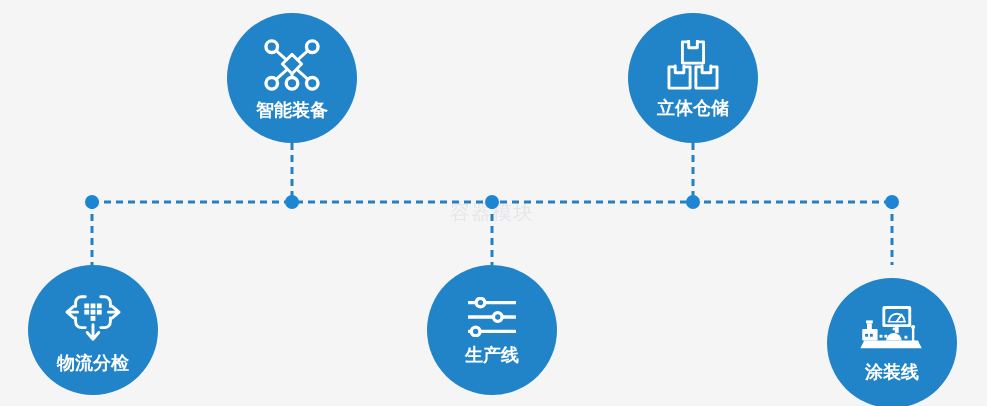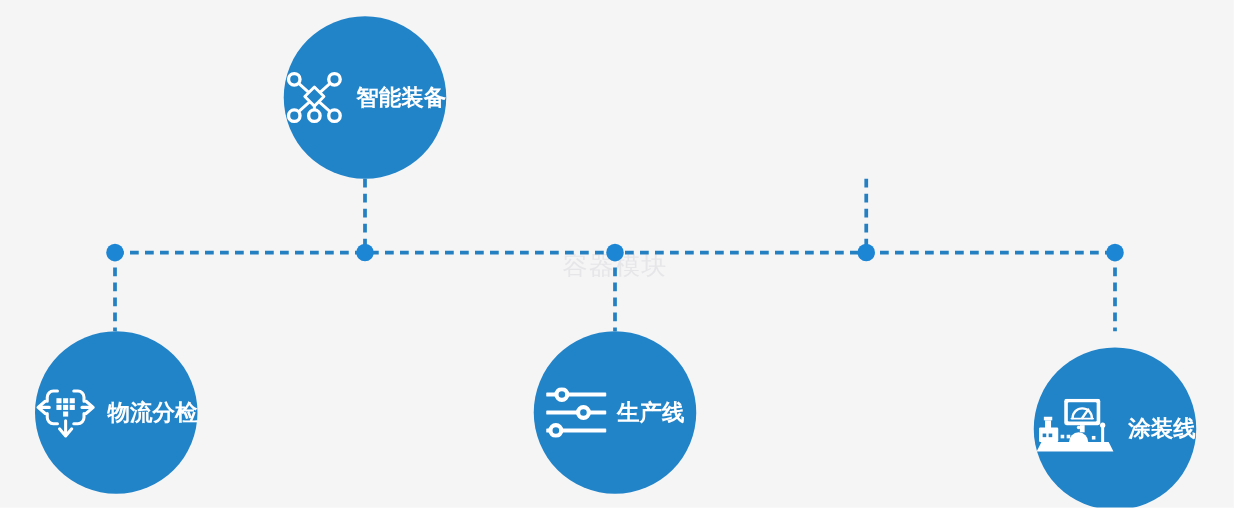--- a/index.html
+++ b/index.html
@@ -43,21 +43,21 @@
   .dot { fill: var(--dot, #1d86d4); }
 
   
   .node {
     position: absolute;
     width: 130px;
     height: 130px;
     border-radius: 50%;
     background: var(--circle, #2183c8);
     display: flex;
-    flex-direction: row;
+    flex-direction: column;
     align-items: center;
     justify-content: center;
     gap: 9px;
     z-index: 3;
   }
   .node .label {
     color: var(--label, #ffffff);
     font-size: 18px;
     font-weight: bold;
     white-space: nowrap;
@@ -104,20 +104,37 @@
       <polygon class="fb" points="32,17 42,27 32,37 22,27" stroke="#fff" stroke-width="3" stroke-linejoin="round"></polygon>
       <circle class="fb" cx="11" cy="9" r="6" stroke="#fff" stroke-width="3.5"></circle>
       <circle class="fb" cx="53" cy="9" r="6" stroke="#fff" stroke-width="3.5"></circle>
       <circle class="fb" cx="11" cy="47" r="6" stroke="#fff" stroke-width="3.5"></circle>
       <circle class="fb" cx="32" cy="47" r="6" stroke="#fff" stroke-width="3.5"></circle>
       <circle class="fb" cx="53" cy="47" r="6" stroke="#fff" stroke-width="3.5"></circle>
     </svg>
     <span class="label">智能装备</span>
   </div>
 
+  <div class="node n-warehouse">
+    <svg class="icon" width="54" height="50" viewBox="0 0 56 52" aria-hidden="true">
+
+      <rect class="sw" stroke-width="3" x="17" y="2" width="22" height="22"></rect>
+      <rect class="fb" x="23" y="0" width="10" height="4"></rect>
+      <path class="sw" stroke-width="3" d="M23.5,1 v7 h9 v-7"></path>
+
+      <rect class="sw" stroke-width="3" x="3" y="28" width="22" height="22"></rect>
+      <rect class="fb" x="9" y="26" width="10" height="4"></rect>
+      <path class="sw" stroke-width="3" d="M9.5,27 v7 h9 v-7"></path>
+
+      <rect class="sw" stroke-width="3" x="31" y="28" width="22" height="22"></rect>
+      <rect class="fb" x="37" y="26" width="10" height="4"></rect>
+      <path class="sw" stroke-width="3" d="M37.5,27 v7 h9 v-7"></path>
+    </svg>
+    <span class="label">立体仓储</span>
+  </div>
 
   <div class="node n-prod">
     <svg class="icon" width="48" height="40" viewBox="0 0 50 40" aria-hidden="true">
       <path class="sw" stroke-width="3.5" d="M1,5 H49"></path>
       <path class="sw" stroke-width="3.5" d="M1,20 H49"></path>
       <path class="sw" stroke-width="3.5" d="M1,35 H49"></path>
       <circle class="fb" cx="13" cy="5" r="4.5" stroke="#fff" stroke-width="3.5"></circle>
       <circle class="fb" cx="31" cy="20" r="4.5" stroke="#fff" stroke-width="3.5"></circle>
       <circle class="fb" cx="8" cy="35" r="4.5" stroke="#fff" stroke-width="3.5"></circle>
     </svg>

